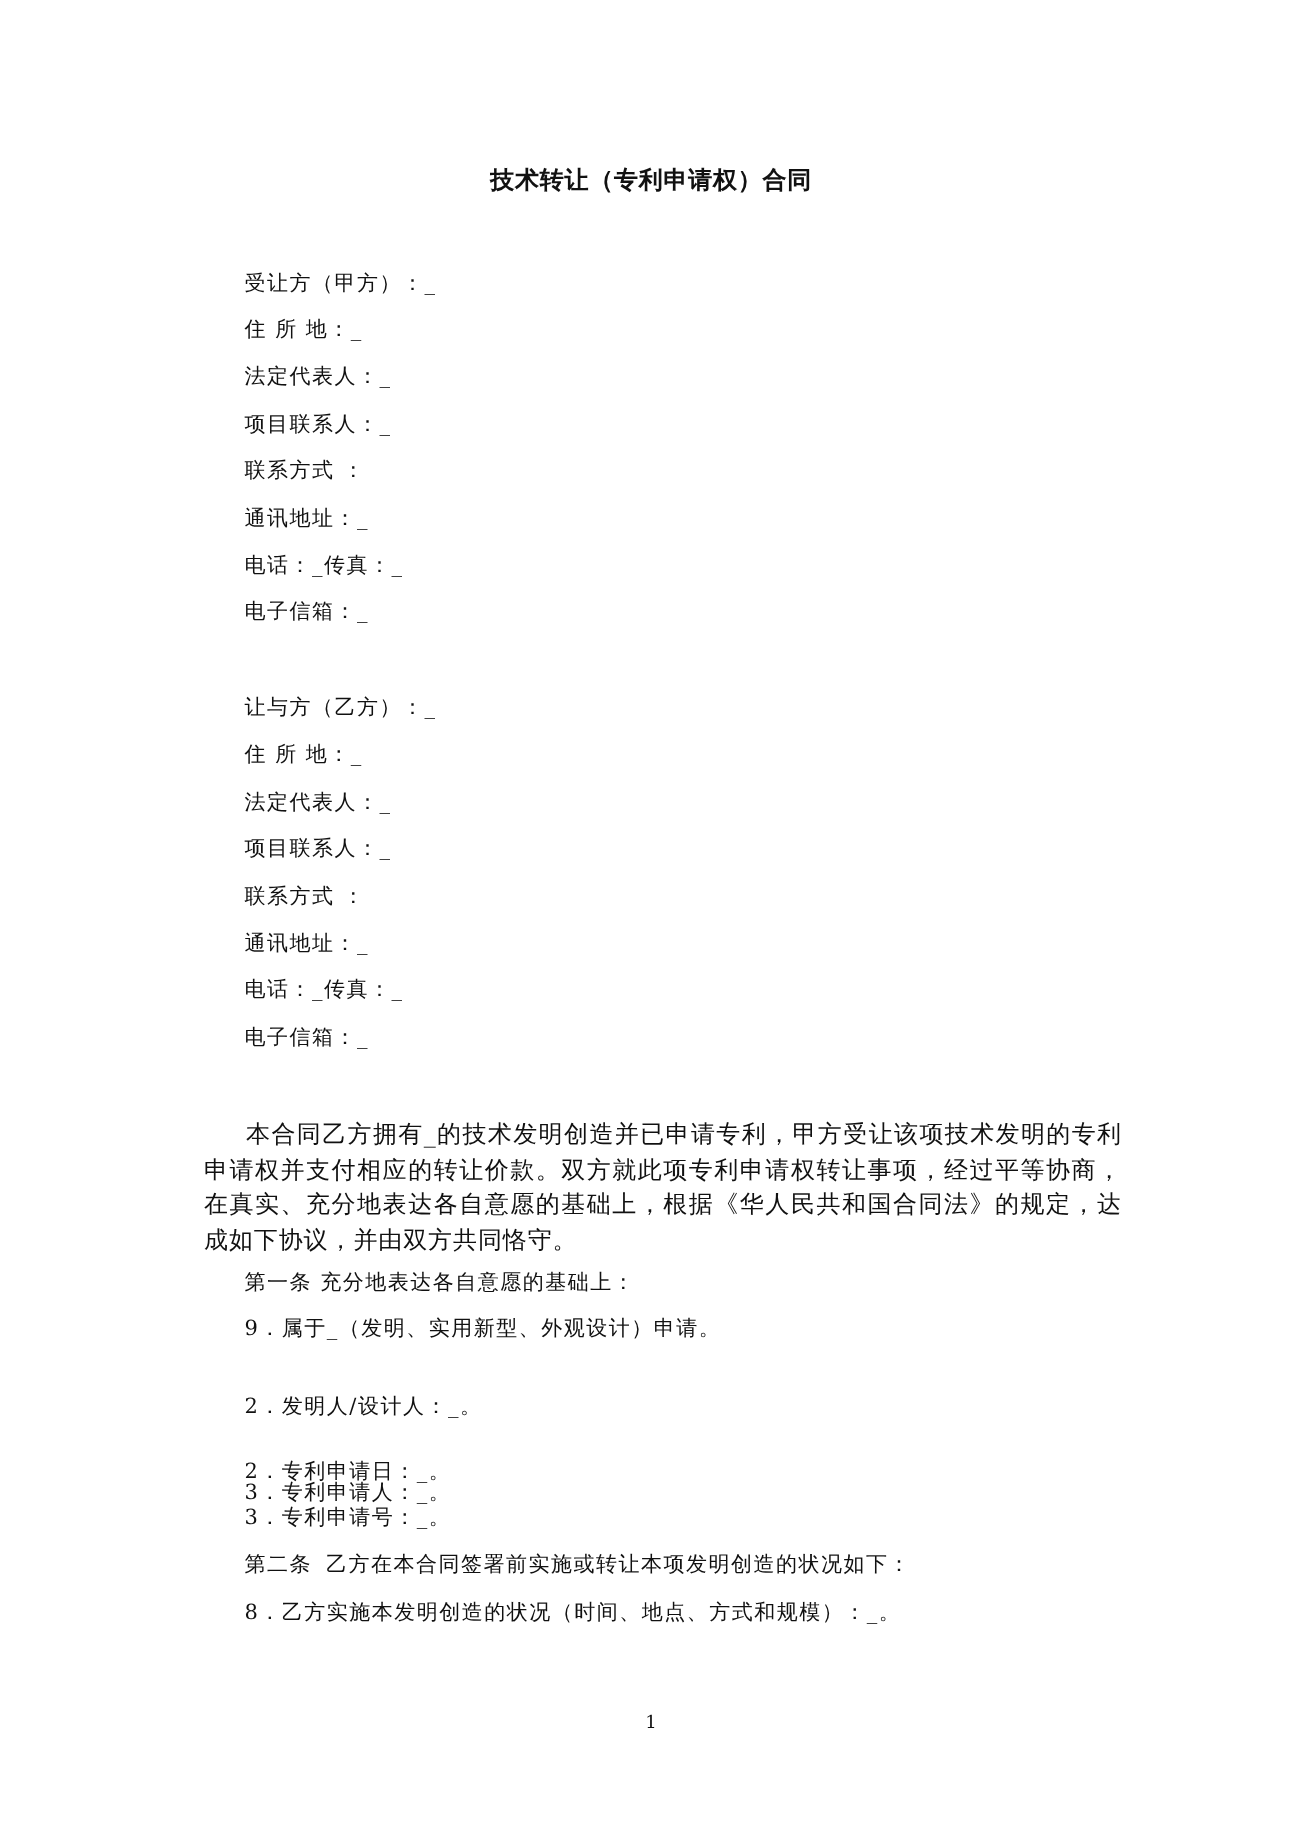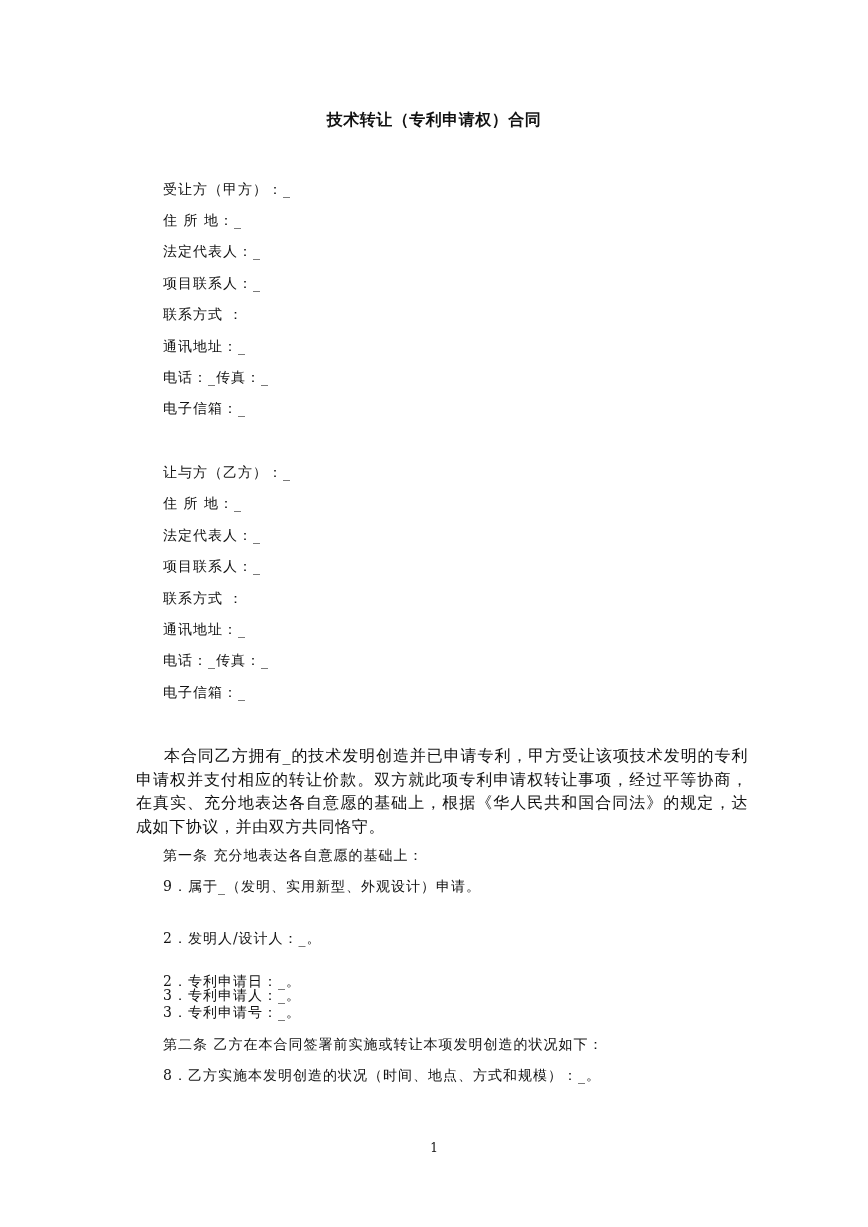--- a/index.html
+++ b/index.html
@@ -96,18 +96,18 @@
   <div>
     <div class="line" style="top:846px;">第一条  充分地表达各自意愿的基础上：</div>
     <div class="line" style="top:877px;">9．属于_（发明、实用新型、外观设计）申请。</div>
     <div class="line" style="top:909px;margin-top:20px;">2．发明人/设计人：_。</div>
     <div class="line" style="top:986px;">3．专利申请人：_。</div>
     <div class="line" style="top:972px;">2．专利申请日：_。</div>
     <div class="line" style="top:1003px;">3．专利申请号：_。</div>
   </div>
 
   <div>
-    <div class="line" style="top:1035px;">第二条  乙方在本合同签署前实施或转让本项发明创造的状况如下：</div>
+    <div class="line" style="top:1035px;font-family:Liberation Mono, monospace;">第二条  乙方在本合同签署前实施或转让本项发明创造的状况如下：</div>
     <div class="line" style="top:1066px;">8．乙方实施本发明创造的状况（时间、地点、方式和规模）：_。</div>
   </div>
 
   <div class="page-number">1</div>
 </div>
 
 </body></html>

